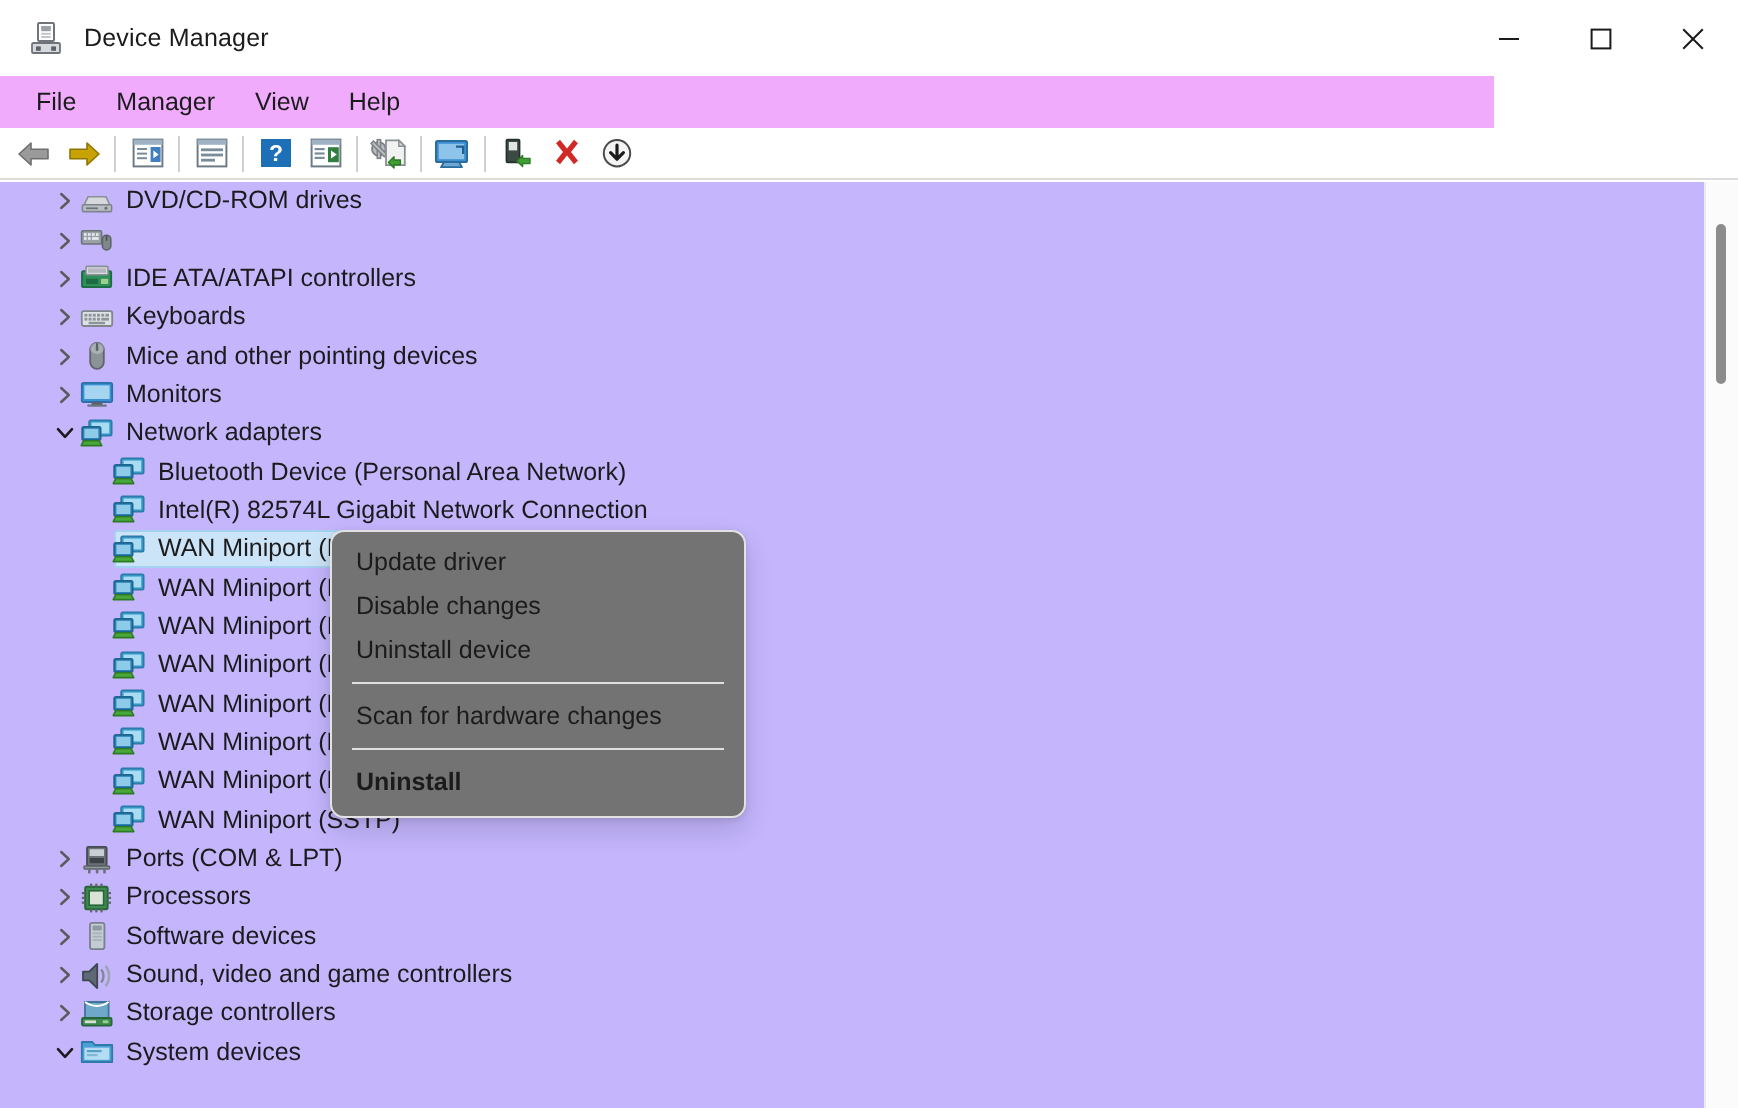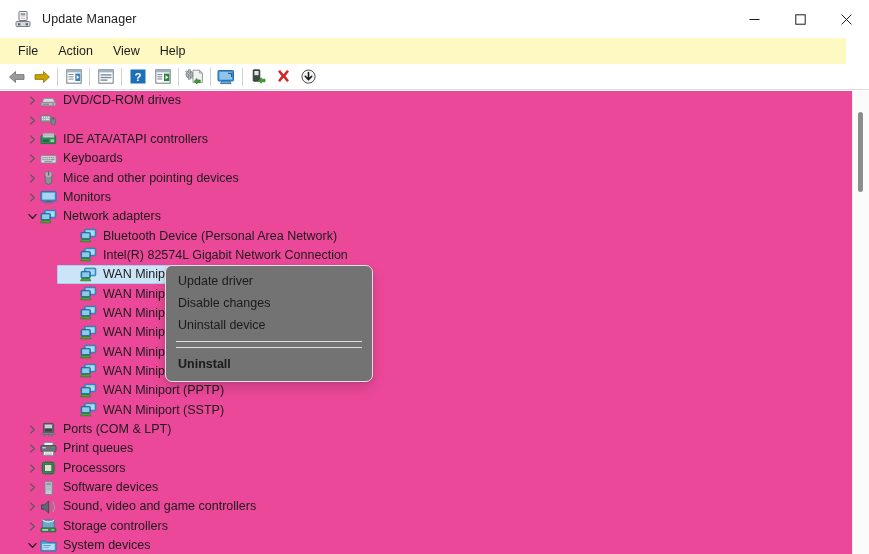--- a/index.html
+++ b/index.html
@@ -59,23 +59,23 @@
     display: flex;
     align-items: center;
     justify-content: center;
     color: #1b1b1b;
   }
 
   
   .menubar {
     position: absolute;
     left: 0; top: 38px;
-    width: 846px;
+    width: 747px;
     height: 26px;
-    background: #fef9c3;
+    background: #f0abfc;
     display: flex;
     align-items: center;
     padding-left: 8px;
     box-sizing: border-box;
   }
   .menu-item {
     padding: 3px 10px;
     font-size: 12.5px;
     color: #1b1b1b;
     border-radius: 3px;
@@ -110,21 +110,21 @@
     margin: 0 3px;
     flex: 0 0 auto;
   }
 
   
   .tree-pane {
     position: absolute;
     left: 0; top: 91px;
     width: 869px;
     height: 463px;
-    background: #ec4899;
+    background: #c4b5fd;
     overflow: hidden;
   }
   .tree {
     position: absolute;
     left: 0; top: 0;
     width: 848px;
   }
   .row {
     height: 19.35px;
     display: flex;
@@ -158,21 +158,21 @@
     color: #5a5a5a;
   }
   .row .icon {
     width: 17px;
     height: 16px;
     flex: 0 0 auto;
     position: relative;
     margin-right: 6px;
   }
   .indent-0 { padding-left: 24px; }
-  .indent-1 { padding-left: 80px; }
+  .indent-1 { padding-left: 56px; }
   .row > * { position: relative; z-index: 1; }
 
   
   .vscroll {
     position: absolute;
     right: 0;
     top: 91px;
     width: 16px;
     height: 463px;
     background: #fbfbfb;
@@ -230,21 +230,21 @@
       <svg width="18" height="18" viewBox="0 0 18 18">
         <rect x="5" y="1.5" width="8" height="9" rx="0.6" fill="#ffffff" stroke="#6e7479" stroke-width="1"></rect>
         <rect x="6.6" y="3" width="4.8" height="2.6" fill="#9aa0a6"></rect>
         <rect x="6.6" y="6.4" width="4.8" height="1" fill="#c3c7cb"></rect>
         <rect x="6.6" y="8" width="4.8" height="1" fill="#c3c7cb"></rect>
         <rect x="2" y="11.5" width="14" height="5" rx="0.8" fill="#d7dadd" stroke="#6e7479" stroke-width="0.9"></rect>
         <rect x="4" y="13.2" width="2.4" height="2.2" fill="#5c6166"></rect>
         <rect x="11.6" y="13.2" width="2.4" height="2.2" fill="#5c6166"></rect>
       </svg>
     </div>
-    <div class="title-text">Update Manager</div>
+    <div class="title-text">Device Manager</div>
     <div class="winbtns">
       <div class="winbtn">
         <svg width="11" height="11" viewBox="0 0 11 11">
             <line x1="0.5" y1="5.5" x2="10.5" y2="5.5" stroke="currentColor" stroke-width="1"></line>
           </svg>
       </div>
       <div class="winbtn">
         <svg width="11" height="11" viewBox="0 0 11 11">
             <rect x="0.8" y="0.8" width="9.4" height="9.4" fill="none" stroke="currentColor" stroke-width="1"></rect>
           </svg>
@@ -253,21 +253,21 @@
         <svg width="11" height="11" viewBox="0 0 11 11">
             <line x1="0.6" y1="0.6" x2="10.4" y2="10.4" stroke="currentColor" stroke-width="1"></line>
             <line x1="10.4" y1="0.6" x2="0.6" y2="10.4" stroke="currentColor" stroke-width="1"></line>
           </svg>
       </div>
     </div>
   </div>
 
   <div class="menubar">
     <div class="menu-item">File</div>
-    <div class="menu-item">Action</div>
+    <div class="menu-item">Manager</div>
     <div class="menu-item">View</div>
     <div class="menu-item">Help</div>
   </div>
 
   <div class="toolbar">
     <div class="tb-btn">
       <svg width="18" height="14" viewBox="0 0 18 14">
         <path d="M7.5 1.5 L1.5 7 L7.5 12.5 L7.5 9.4 L16 9.4 L16 4.6 L7.5 4.6 Z" fill="#9a9a9a" stroke="#6e6e6e" stroke-width="0.8" stroke-linejoin="round"></path>
       </svg>
     </div>
@@ -583,37 +583,20 @@
           <span class="icon"><svg width="17" height="16" viewBox="0 0 17 16">
               <rect x="3.5" y="1.4" width="9.8" height="9.6" rx="0.7" fill="#6a7178" stroke="#454b50" stroke-width="0.9"></rect>
               <rect x="4.8" y="2.6" width="7.2" height="3.4" fill="#c9ced2"></rect>
               <rect x="4.8" y="7" width="7.2" height="2.6" fill="#3d4246"></rect>
               <rect x="2" y="11" width="12.8" height="1.5" rx="0.5" fill="#8d949a" stroke="#5e6569" stroke-width="0.7"></rect>
               <rect x="4" y="12.7" width="1.3" height="2" fill="#6a7178"></rect>
               <rect x="7.9" y="12.7" width="1.3" height="2" fill="#6a7178"></rect>
               <rect x="11.6" y="12.7" width="1.3" height="2" fill="#6a7178"></rect>
             </svg></span>
           <span class="label">Ports (COM &amp; LPT)</span>
-        </div>
-        <div class="row indent-0">
-          <span class="chev">
-            <svg width="9" height="9" viewBox="0 0 9 9">
-              <path d="M2.6 1 L6.4 4.5 L2.6 8" fill="none" stroke="#5a5a5a" stroke-width="1.2" stroke-linecap="round" stroke-linejoin="round"></path>
-            </svg>
-          </span>
-          <span class="icon"><svg width="17" height="16" viewBox="0 0 17 16">
-              <rect x="4" y="1.4" width="9" height="3.4" fill="#eceff1" stroke="#7f868c" stroke-width="0.8"></rect>
-              <rect x="0.9" y="4.6" width="15.2" height="6.2" rx="1.2" fill="#6a7178" stroke="#454b50" stroke-width="0.9"></rect>
-              <rect x="2.4" y="6" width="3.2" height="1.4" fill="#c9ced2"></rect>
-              <rect x="12.2" y="6" width="2.2" height="1.4" fill="#49a83a"></rect>
-              <rect x="3.6" y="10.4" width="9.8" height="4.2" fill="#ffffff" stroke="#7f868c" stroke-width="0.8"></rect>
-              <line x1="5" y1="12" x2="12" y2="12" stroke="#a8aeb4" stroke-width="0.8"></line>
-              <line x1="5" y1="13.4" x2="12" y2="13.4" stroke="#a8aeb4" stroke-width="0.8"></line>
-            </svg></span>
-          <span class="label">Print queues</span>
         </div>
         <div class="row indent-0">
           <span class="chev">
             <svg width="9" height="9" viewBox="0 0 9 9">
               <path d="M2.6 1 L6.4 4.5 L2.6 8" fill="none" stroke="#5a5a5a" stroke-width="1.2" stroke-linecap="round" stroke-linejoin="round"></path>
             </svg>
           </span>
           <span class="icon"><svg width="17" height="16" viewBox="0 0 17 16">
               <rect x="2.6" y="2.4" width="11.2" height="11.2" rx="0.8" fill="#3f8b4f" stroke="#27663a" stroke-width="1"></rect>
               <rect x="4.6" y="4.4" width="7.2" height="7.2" fill="#dbe3d8" stroke="#27663a" stroke-width="0.8"></rect>
@@ -696,17 +679,18 @@
 
   <div class="vscroll">
     <div class="vthumb" id="vthumb" style="top: 21px; height: 80px;"></div>
   </div>
 
   <div class="ctxmenu" id="ctxmenu">
       <div class="ctx-item">Update driver</div>
       <div class="ctx-item">Disable changes</div>
       <div class="ctx-item">Uninstall device</div>
       <div class="ctx-sep"></div>
+      <div class="ctx-item">Scan for hardware changes</div>
       <div class="ctx-sep"></div>
       <div class="ctx-item bold">Uninstall</div>
     </div>
 
 </div>
 
 </body></html>

